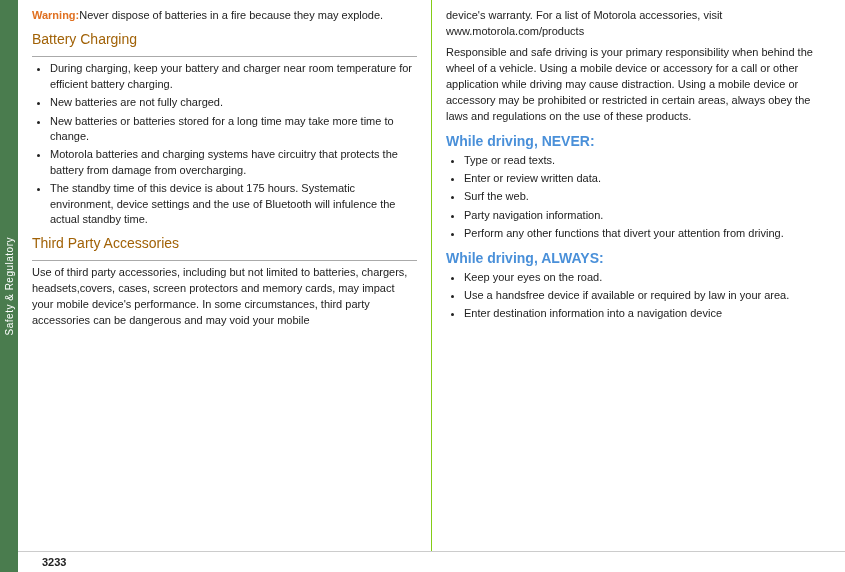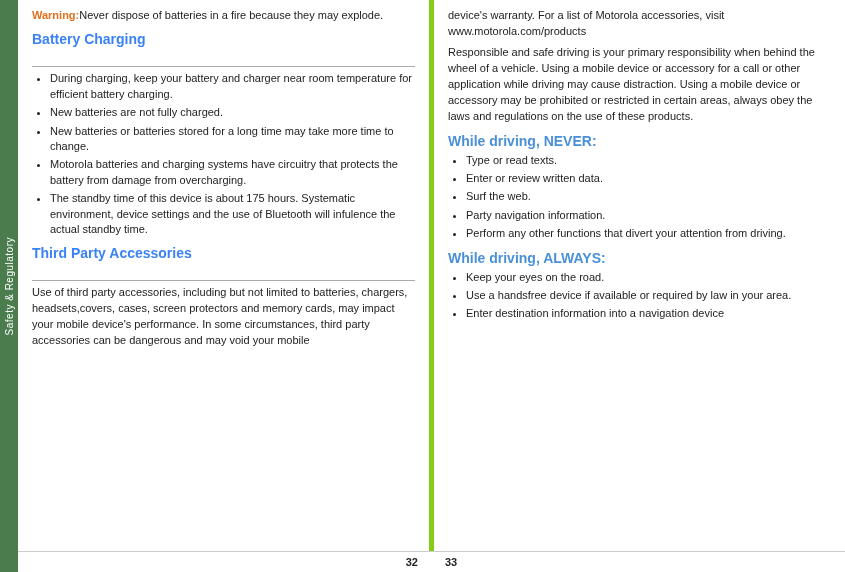--- a/index.html
+++ b/index.html
@@ -41,52 +41,51 @@
 
     .columns {
       display: flex;
       flex: 1;
       overflow: hidden;
     }
 
     .left-col {
       flex: 1;
       padding: 8px 14px 8px 14px;
-      border-right: 5px solid #84cc16;
+      border-right: 1px solid #84cc16;
       overflow-y: auto;
     }
 
     .right-col {
       flex: 1;
       padding: 8px 14px 8px 14px;
       overflow-y: auto;
     }
 
     .footer {
       display: flex;
-      justify-content: center;
-      padding: 4px 14px;
+      justify-content: flex-start;
+      padding: 4px 24px;
       font-size: 11px;
       font-weight: bold;
       border-top: 1px solid #ccc;
-      gap: 27px;
     }
 
     .warning-text {
       color: #e07020;
       font-weight: bold;
     }
 
     .section-title {
       font-size: 14px;
-      font-weight: bold;
-      color: #3b82f6;
+      font-weight: normal;
+      color: #a16207;
       margin-top: 8px;
       margin-bottom: 4px;
-      padding-bottom: 19px;
+      padding-bottom: 9px;
       border-bottom: 1px solid #aaa;
     }
 
     .subsection-title {
       font-size: 14px;
       font-weight: bold;
       color: #4a90d9;
       margin-top: 8px;
       margin-bottom: 4px;
     }

